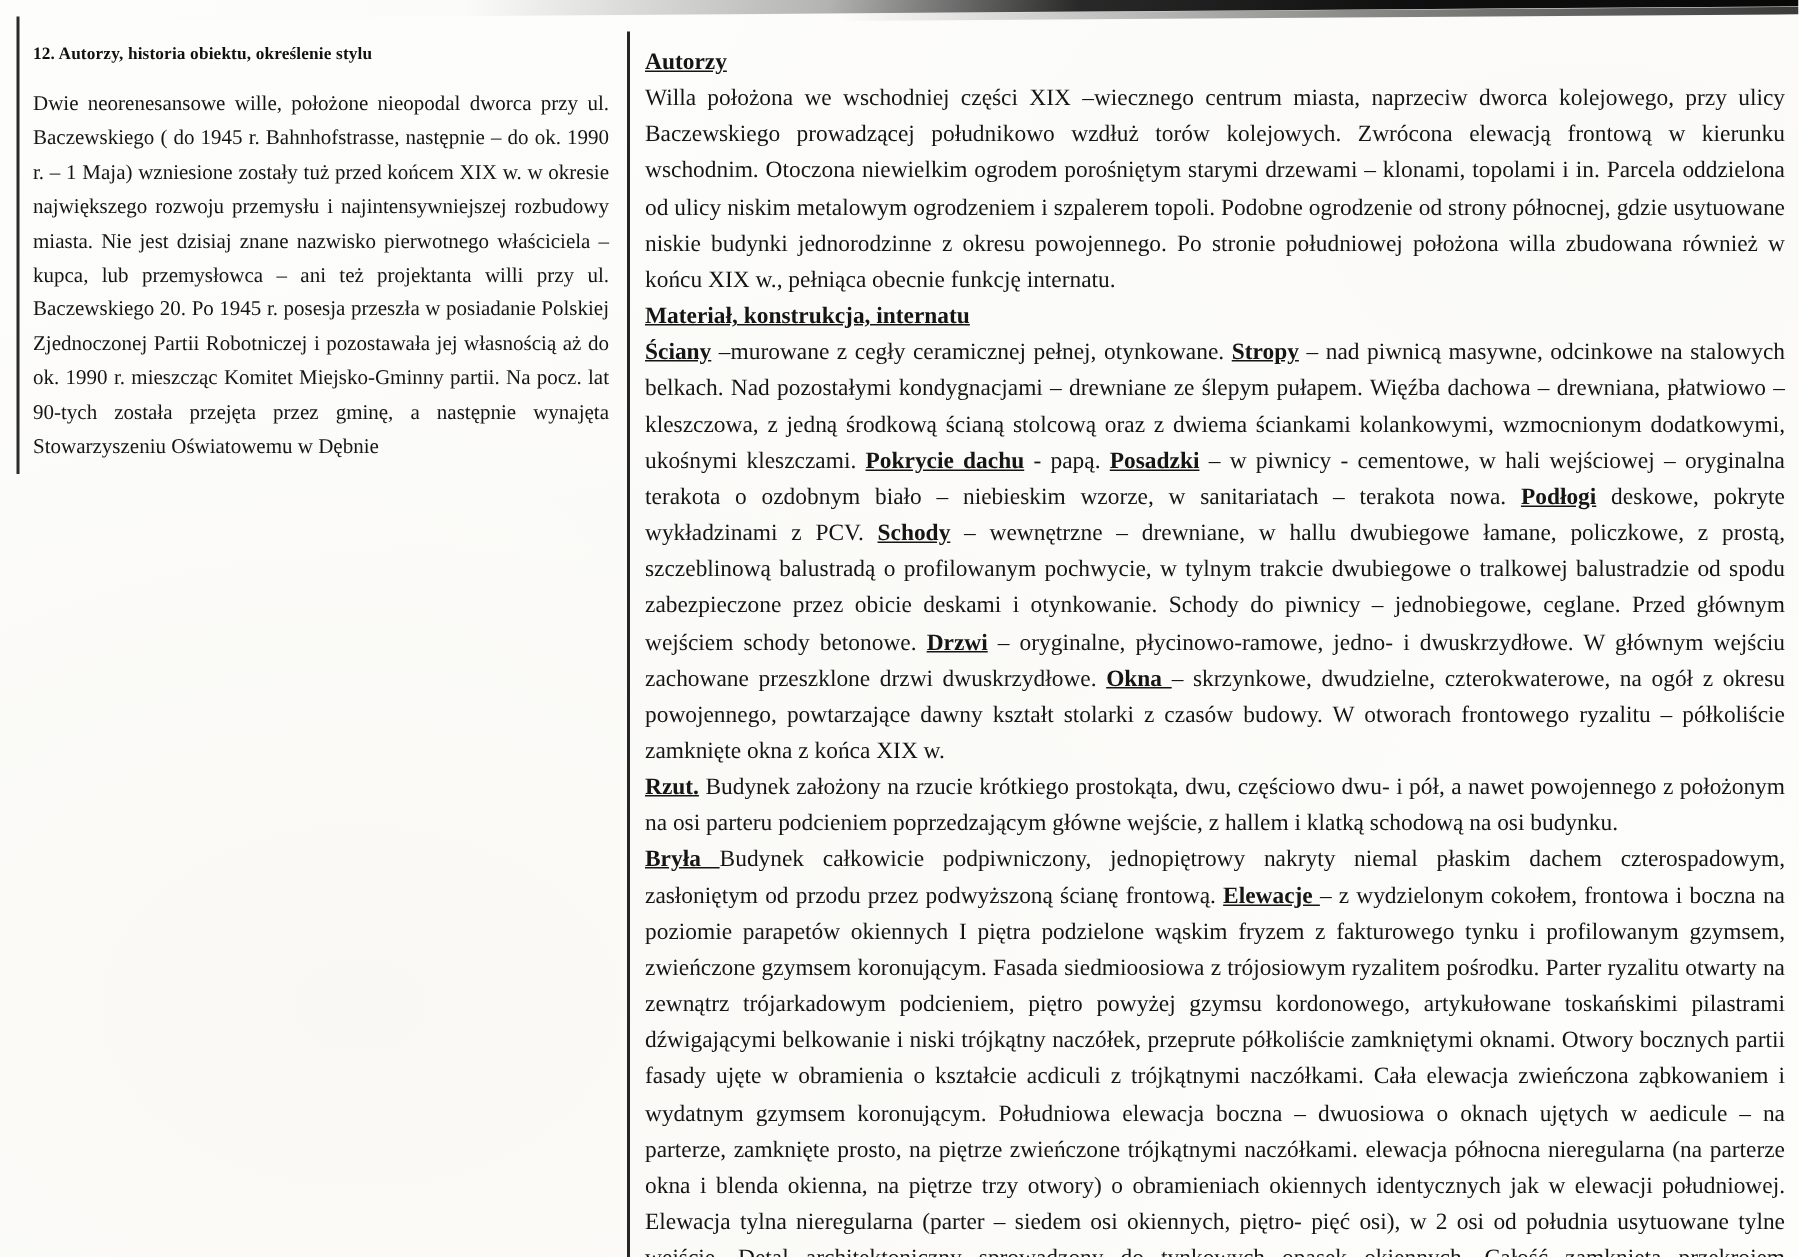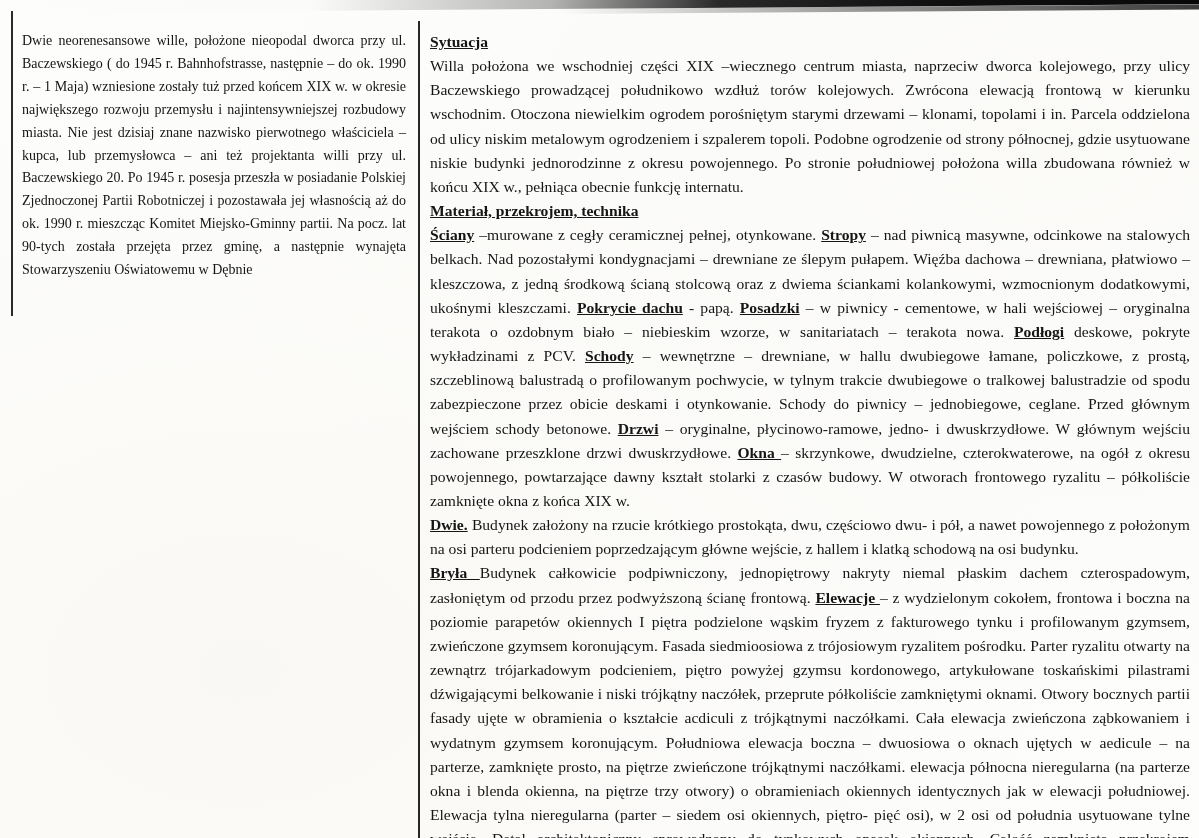--- a/index.html
+++ b/index.html
@@ -97,41 +97,42 @@
 <body>
 
 <div class="page">
 
   <div class="paper-tint"></div>
 
   <div class="rule-left"></div>
   <div class="rule-divider"></div>
 
   <div class="col col-left">
+    <div class="sec-head">12. Autorzy, historia obiektu, określenie stylu</div>
     <div class="body-left">Dwie neorenesansowe wille, położone nieopodal dworca przy ul. Baczewskiego ( do 1945 r. Bahnhofstrasse, następnie – do ok. 1990 r. – 1 Maja) wzniesione zostały tuż przed końcem XIX w. w okresie największego rozwoju przemysłu i najintensywniejszej rozbudowy miasta. Nie jest dzisiaj znane nazwisko pierwotnego właściciela – kupca, lub przemysłowca – ani też projektanta willi przy ul. Baczewskiego 20. Po 1945 r. posesja przeszła w posiadanie Polskiej Zjednoczonej Partii Robotniczej i pozostawała jej własnością aż do ok. 1990 r. mieszcząc Komitet Miejsko-Gminny partii. Na pocz. lat 90-tych została przejęta przez gminę, a następnie wynajęta Stowarzyszeniu Oświatowemu w Dębnie</div>
   </div>
 
   <div class="col col-right">
 
     <div class="body-right">
 
       <p>
-        <span class="block-title">Sytuacja</span>
+        <span class="block-title">Autorzy</span>
         <span>Willa położona we wschodniej części XIX –wiecznego centrum miasta, naprzeciw dworca kolejowego, przy ulicy Baczewskiego prowadzącej południkowo wzdłuż torów kolejowych. Zwrócona elewacją frontową w kierunku wschodnim. Otoczona niewielkim ogrodem porośniętym starymi drzewami – klonami, topolami i in. Parcela oddzielona od ulicy niskim metalowym ogrodzeniem i szpalerem topoli. Podobne ogrodzenie od strony północnej, gdzie usytuowane niskie budynki jednorodzinne z okresu powojennego. Po stronie południowej położona willa zbudowana również w końcu XIX w., pełniąca obecnie funkcję internatu.</span>
       </p>
 
       <p>
-        <span class="block-title">Materiał, przekrojem, technika</span>
+        <span class="block-title">Materiał, konstrukcja, internatu</span>
       </p>
       <p>
         <span class="kw">Ściany</span><span> –murowane z cegły ceramicznej pełnej, otynkowane. </span><span class="kw">Stropy</span><span> –  nad piwnicą masywne, odcinkowe na stalowych belkach. Nad pozostałymi kondygnacjami – drewniane ze ślepym pułapem. Więźba dachowa – drewniana, płatwiowo – kleszczowa, z jedną środkową ścianą stolcową oraz z dwiema ściankami kolankowymi, wzmocnionym dodatkowymi, ukośnymi kleszczami. </span><span class="kw">Pokrycie dachu</span><span> - papą. </span><span class="kw">Posadzki</span><span> – w piwnicy - cementowe,   w hali wejściowej – oryginalna terakota o ozdobnym biało – niebieskim wzorze, w sanitariatach – terakota nowa. </span><span class="kw">Podłogi</span><span> deskowe, pokryte wykładzinami z PCV.   </span><span class="kw">Schody</span><span> – wewnętrzne – drewniane, w hallu dwubiegowe łamane, policzkowe, z prostą, szczeblinową balustradą o profilowanym pochwycie, w tylnym trakcie dwubiegowe o tralkowej balustradzie od spodu zabezpieczone przez obicie deskami i otynkowanie. Schody do piwnicy – jednobiegowe, ceglane. Przed głównym wejściem schody betonowe. </span><span class="kw">Drzwi</span><span> – oryginalne, płycinowo-ramowe, jedno- i dwuskrzydłowe. W głównym wejściu zachowane przeszklone drzwi dwuskrzydłowe. </span><span class="kw">Okna </span><span> – skrzynkowe, dwudzielne, czterokwaterowe, na ogół z okresu powojennego, powtarzające dawny kształt stolarki z czasów budowy. W otworach frontowego ryzalitu – półkoliście zamknięte okna z końca XIX w.</span>
       </p>
 
       <p>
-        <span class="kw">Dwie.</span><span> Budynek założony na rzucie krótkiego prostokąta, dwu, częściowo dwu- i pół, a nawet powojennego z położonym na osi parteru podcieniem poprzedzającym główne wejście, z hallem i klatką schodową na osi budynku.</span>
+        <span class="kw">Rzut.</span><span> Budynek założony na rzucie krótkiego prostokąta, dwu, częściowo dwu- i pół, a nawet powojennego z położonym na osi parteru podcieniem poprzedzającym główne wejście, z hallem i klatką schodową na osi budynku.</span>
       </p>
 
       <p>
         <span class="kw">Bryła </span><span>Budynek całkowicie podpiwniczony, jednopiętrowy nakryty niemal płaskim dachem czterospadowym, zasłoniętym od przodu przez podwyższoną ścianę frontową. </span><span class="kw">Elewacje </span><span>– z wydzielonym cokołem, frontowa i boczna na poziomie parapetów okiennych I piętra podzielone wąskim fryzem z fakturowego tynku i profilowanym gzymsem, zwieńczone gzymsem koronującym. Fasada siedmioosiowa z trójosiowym ryzalitem pośrodku. Parter ryzalitu otwarty na zewnątrz trójarkadowym podcieniem, piętro powyżej gzymsu kordonowego, artykułowane toskańskimi pilastrami dźwigającymi belkowanie i niski trójkątny naczółek, przeprute półkoliście zamkniętymi oknami. Otwory bocznych partii fasady ujęte w obramienia o kształcie acdiculi z trójkątnymi naczółkami. Cała elewacja zwieńczona ząbkowaniem i wydatnym gzymsem koronującym. Południowa elewacja boczna – dwuosiowa o oknach ujętych w aedicule – na parterze, zamknięte prosto, na piętrze zwieńczone trójkątnymi naczółkami. elewacja północna nieregularna (na parterze okna i blenda okienna, na piętrze trzy otwory) o obramieniach okiennych identycznych jak w elewacji południowej. Elewacja tylna nieregularna (parter – siedem osi okiennych, piętro- pięć osi), w 2 osi od południa usytuowane tylne wejście. Detal architektoniczny sprowadzony do tynkowych opasek okiennych. Całość zamknięta przekrojem poprzecznego dachu dwuspadowego. Górna część szczytu wydzielona ogzymsowaniem. </span>
       </p>
 
     </div>
   </div>
 
   <div class="scan-edge"></div>

